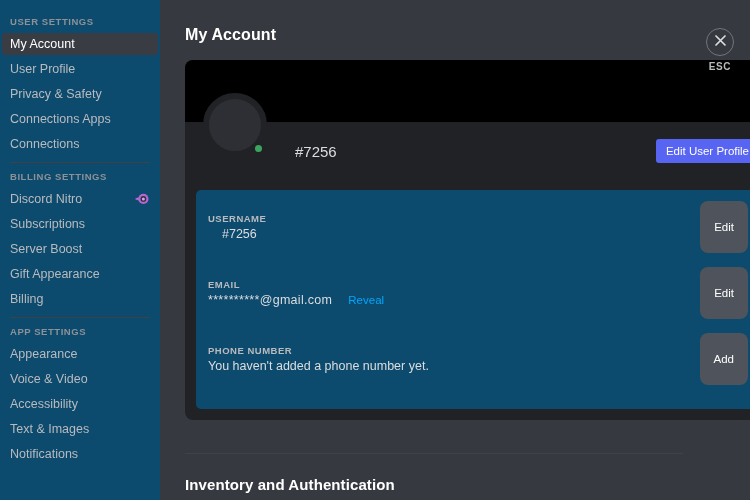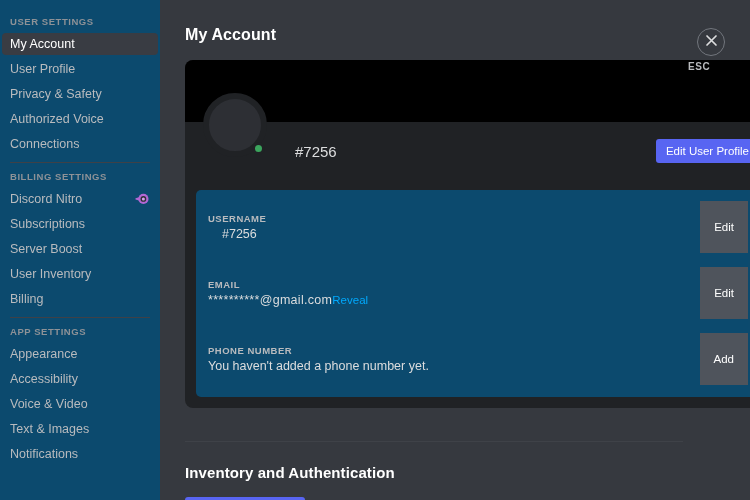--- a/index.html
+++ b/index.html
@@ -93,35 +93,35 @@
   
   .fields {
     margin:10px 11px 11px 11px;
     background:#0c4a6e; border-radius:5px;
     padding:11px 12px 12px 12px;
   }
   .field-row {
     display:flex; align-items:center;
     min-height:34px; margin-bottom:14px;
   }
-  .field-row:last-child { margin-bottom:0; }
+  .field-row:last-child { margin-bottom:12px; }
   .field-text { flex:1 1 auto; min-width:0; }
   .field-label {
     font-size:9.5px; font-weight:bold; letter-spacing:.5px;
     color:#b9bbbe; text-transform:uppercase; margin-bottom:3px;
   }
   .field-value { font-size:12.5px; color:#dcddde; }
   .field-value.indent { padding-left:14px; }
   .mask { letter-spacing:.3px; }
   .reveal {
-    color:#00a8fc; font-size:11.5px; margin-left:0; cursor:pointer;
+    color:#00a8fc; font-size:11.5px; margin-left:16px; cursor:pointer;
   }
   .btn-grey {
     background:#4f545c; color:#ffffff;
-    border:none; border-radius:0;
+    border:none; border-radius:8px;
     font-size:11.5px; font-weight:500;
     padding:20px 14px; cursor:pointer;
     font-family:"Liberation Sans", sans-serif;
     flex:0 0 auto;
   }
 
   
   .divider {
     width:498px; height:1px; background:#3f4248;
     margin:33px 0 22px 0;
@@ -133,22 +133,22 @@
   .btn-change {
     background:#5865f2; color:#ffffff;
     border:none; border-radius:3px;
     font-size:11.5px; font-weight:500;
     padding:8px 13px; cursor:pointer;
     font-family:Liberation Sans, sans-serif;
   }
 
   
   .esc-wrap {
-    position:absolute; right:16px; top:28px;
-    width:46px; text-align:left; cursor:pointer;
+    position:absolute; right:7px; top:28px;
+    width:46px; text-align:center; cursor:pointer;
   }
   .esc-circle {
     width:28px; height:28px; border-radius:50%;
     border:1.6px solid #72767d;
     margin:0 auto 5px auto; position:relative;
   }
   .esc-circle svg { display:block; margin:5px auto; }
   .esc-label {
     font-size:10px; font-weight:bold; letter-spacing:.6px;
     color:#b9bbbe;
@@ -165,21 +165,21 @@
     <div class="side-item active">
       <span class="lbl">My Account</span>
     </div>
     <div class="side-item">
       <span class="lbl">User Profile</span>
     </div>
     <div class="side-item">
       <span class="lbl">Privacy &amp; Safety</span>
     </div>
     <div class="side-item">
-      <span class="lbl">Authorized Voice</span>
+      <span class="lbl">Connections Apps</span>
     </div>
     <div class="side-item">
       <span class="lbl">Connections</span>
     </div>
 
     <div class="side-sep"></div>
 
     <div class="side-head">BILLING SETTINGS</div>
     <div class="side-item">
       <span class="lbl">Discord Nitro</span>
@@ -192,37 +192,37 @@
         </svg>
       </span>
     </div>
     <div class="side-item">
       <span class="lbl">Subscriptions</span>
     </div>
     <div class="side-item">
       <span class="lbl">Server Boost</span>
     </div>
     <div class="side-item">
-      <span class="lbl">User Inventory</span>
+      <span class="lbl">Gift Appearance</span>
     </div>
     <div class="side-item">
       <span class="lbl">Billing</span>
     </div>
 
     <div class="side-sep"></div>
 
     <div class="side-head">APP SETTINGS</div>
     <div class="side-item">
       <span class="lbl">Appearance</span>
     </div>
     <div class="side-item">
+      <span class="lbl">Voice &amp; Video</span>
+    </div>
+    <div class="side-item">
       <span class="lbl">Accessibility</span>
-    </div>
-    <div class="side-item">
-      <span class="lbl">Voice &amp; Video</span>
     </div>
     <div class="side-item">
       <span class="lbl">Text &amp; Images</span>
     </div>
     <div class="side-item">
       <span class="lbl">Notifications</span>
     </div>
   </nav>
 
   <main class="main">

